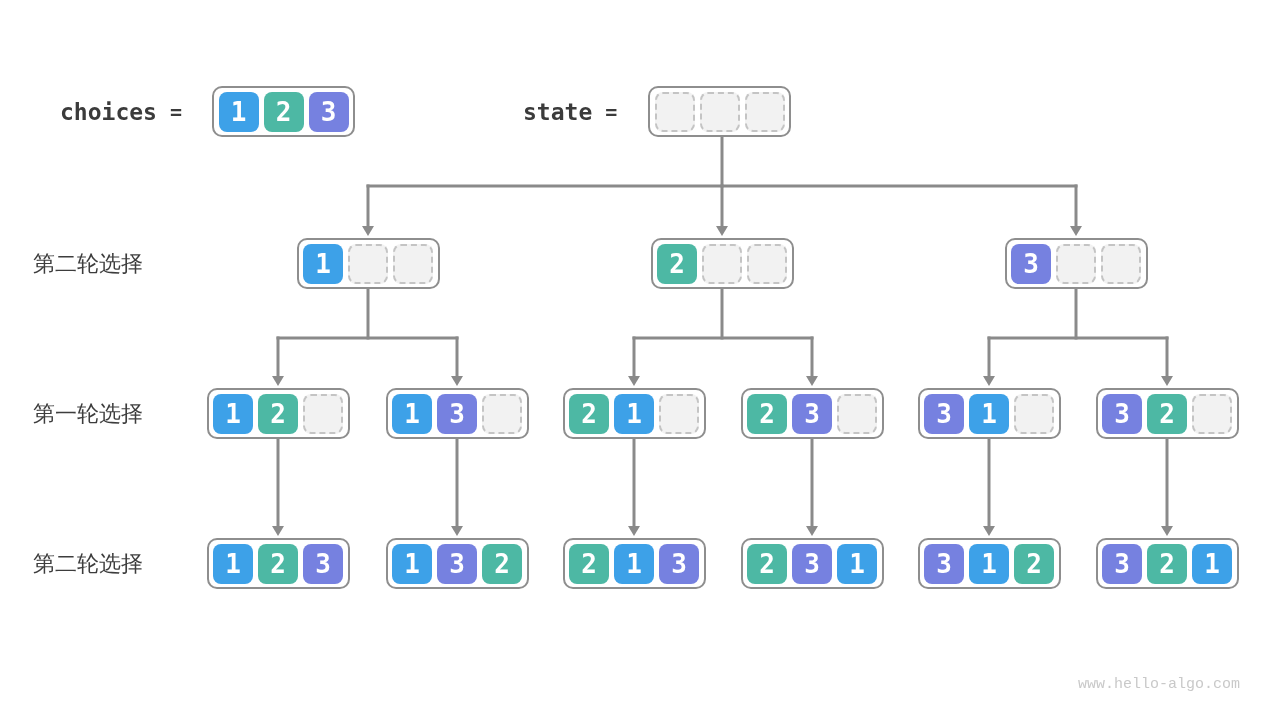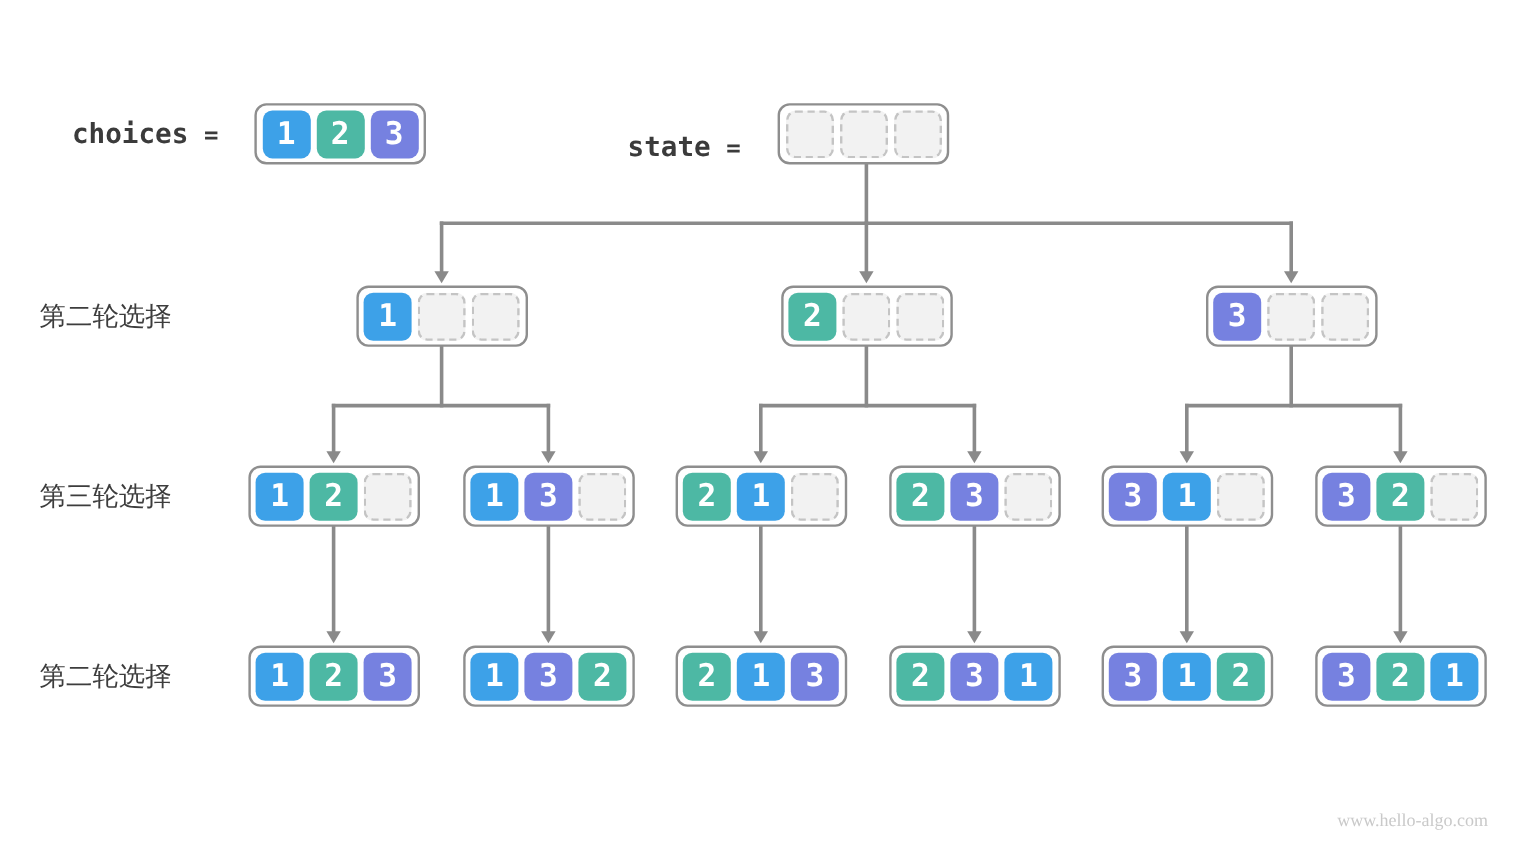--- a/index.html
+++ b/index.html
@@ -23,21 +23,21 @@
     font-family:"DejaVu Sans Mono",monospace;font-weight:bold;font-size:23px;color:#3B3B3B;
   }
   .hdr-label .eq{font-size:20px;font-weight:600;}
   .row-label{
     position:absolute;left:33px;height:28px;line-height:28px;
     font-size:22px;color:#3D3D3D;white-space:nowrap;
   }
   #connectors{position:absolute;left:0;top:0;pointer-events:none;}
   .watermark{
     position:absolute;right:40px;top:676px;
-    font-family:Liberation Serif, serif;font-size:15px;color:#C9C9C9;
+    font-family:Liberation Mono, monospace;font-size:15px;color:#C9C9C9;
   }
 </style>
 </head>
 <body>
 
 <div id="stage">
 
   <svg id="connectors" width="1280" height="720">
       <line x1="722" y1="137" x2="722" y2="186" stroke="#8A8A8A" stroke-width="3" stroke-linecap="square"></line>
       <line x1="368" y1="186" x2="1076" y2="186" stroke="#8A8A8A" stroke-width="3" stroke-linecap="square"></line>
@@ -82,32 +82,32 @@
   <div class="hdr-label" style="left:60px;top:98px">
     <span>choices</span>
     <span class="eq">=</span>
   </div>
   <div class="node" id="choices-box" style="left:212px;top:86px">
       <span class="cell filled" style="background: rgb(61, 161, 232);">1</span>
       <span class="cell filled" style="background: rgb(77, 184, 164);">2</span>
       <span class="cell filled" style="background: rgb(118, 129, 224);">3</span>
     </div>
 
-  <div class="hdr-label" style="left:523px;top:109px">
+  <div class="hdr-label" style="left:523px;top:98px">
     <span>state</span>
     <span class="eq">=</span>
   </div>
   <div class="node" id="state-box" style="left:648px;top:86px">
       <span class="cell empty"></span>
       <span class="cell empty"></span>
       <span class="cell empty"></span>
     </div>
 
   <div class="row-label" style="top:250px">第二轮选择</div>
-  <div class="row-label" style="top:400px">第三轮选择</div>
+  <div class="row-label" style="top:400px">第一轮选择</div>
   <div class="row-label" style="top:550px">第二轮选择</div>
 
   <div id="nodes">
       <div class="node" style="left: 296.5px; top: 238px;">
         <span class="cell filled" style="background: rgb(61, 161, 232);">1</span>
         <span class="cell empty"></span>
         <span class="cell empty"></span>
       </div>
       <div class="node" style="left: 650.5px; top: 238px;">
         <span class="cell filled" style="background: rgb(77, 184, 164);">2</span>

